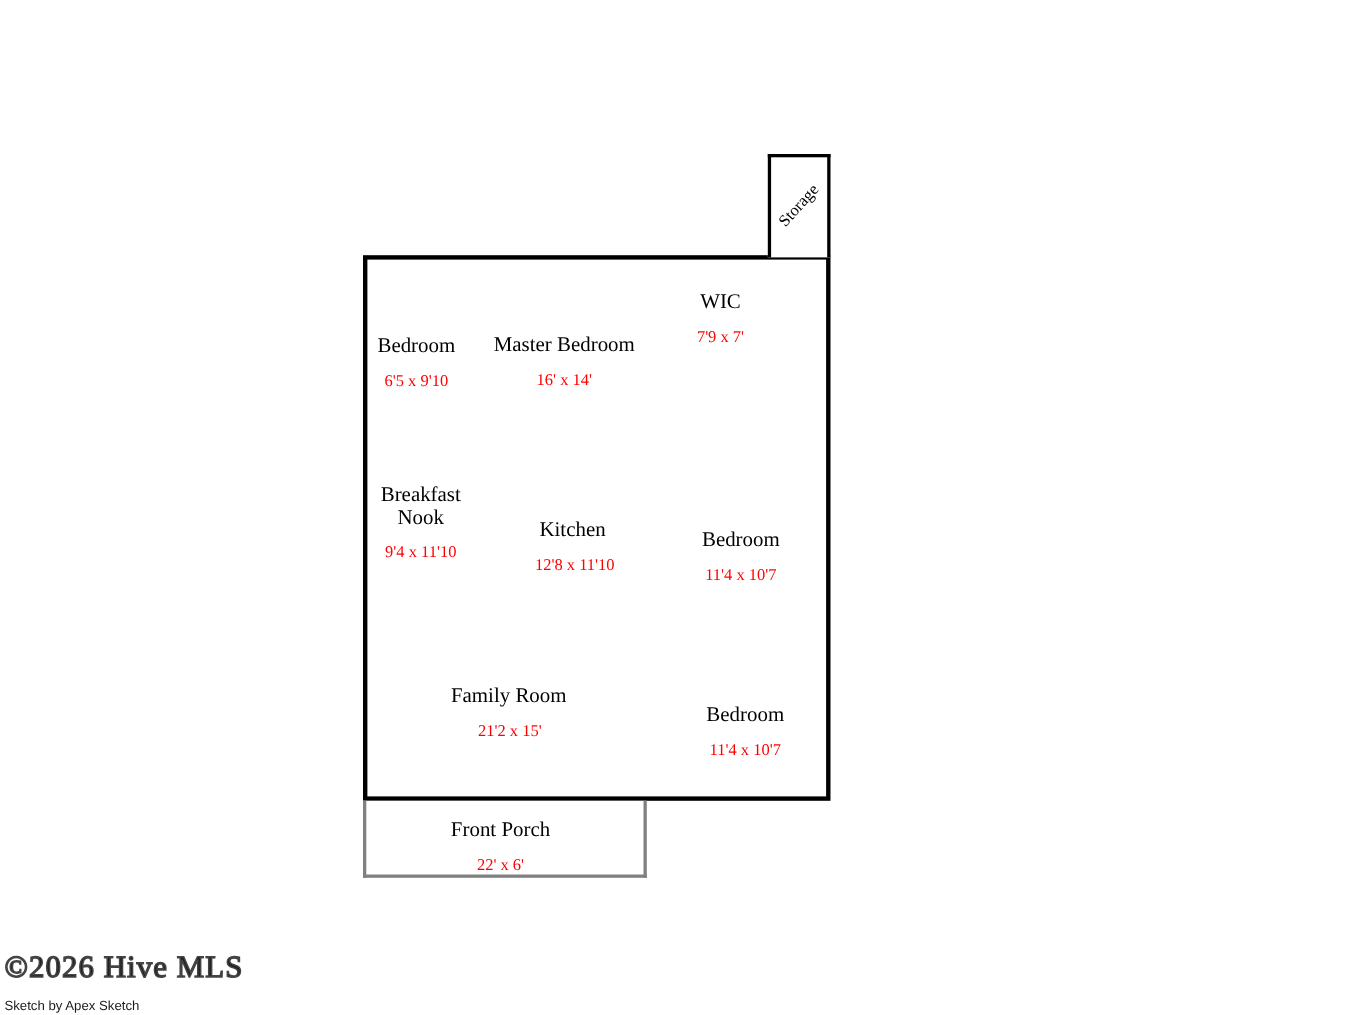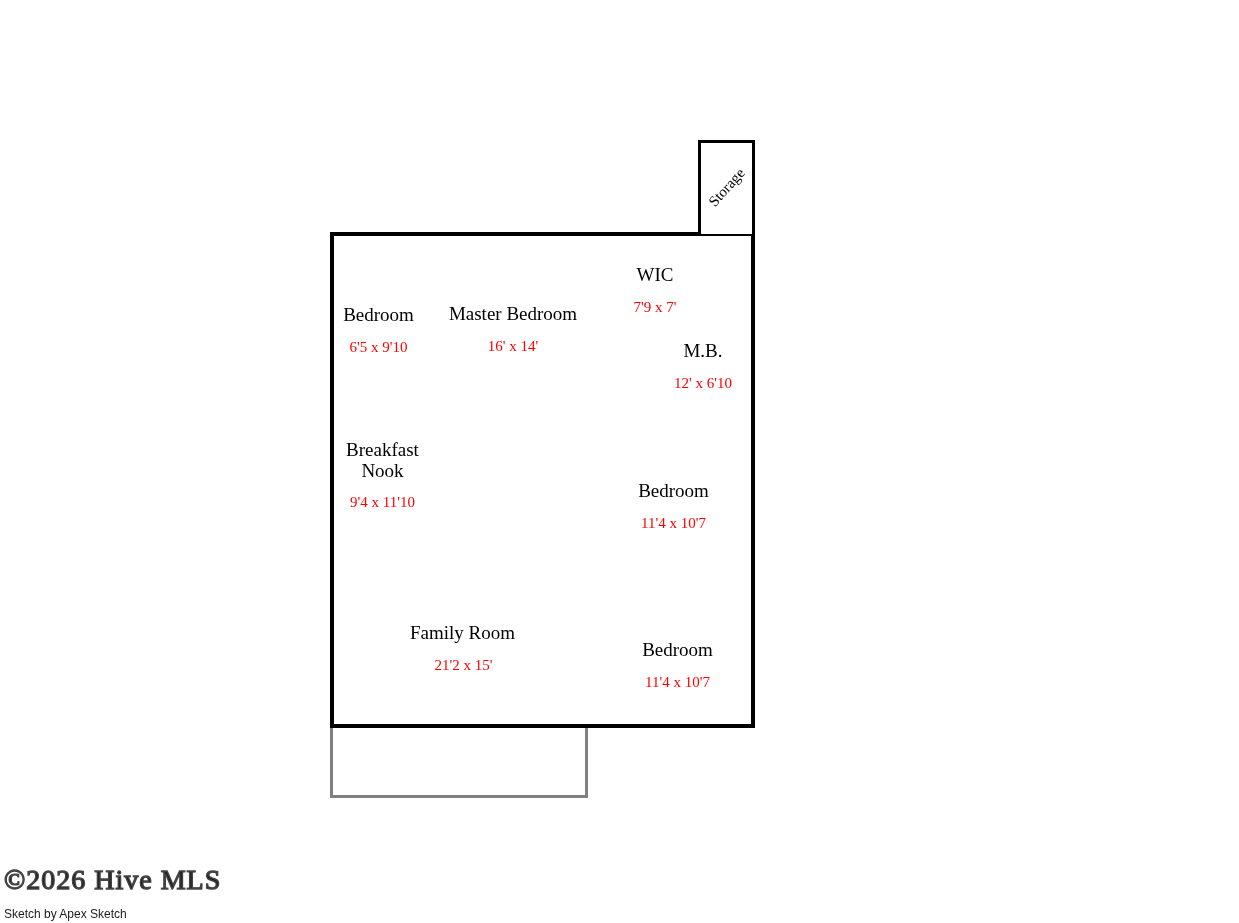--- a/index.html
+++ b/index.html
@@ -174,35 +174,35 @@
     <span class="room-dims">16' x 14'</span>
   </div>
 
   <div class="room-label" id="room-wic">
     <span class="room-name">
       <span class="name-line">WIC</span>
     </span>
     <span class="room-dims">7'9 x 7'</span>
   </div>
 
-  <div class="room-label" id="room-mb">
-    <span class="room-name">
-      <span class="name-line">M.B.</span>
-    </span>
-    <span class="room-dims">12' x 6'10</span>
-  </div>
 
   <div class="room-label" id="room-breakfast-nook">
     <span class="room-name">
       <span class="name-line">Breakfast</span>
       <span class="name-line">Nook</span>
     </span>
     <span class="room-dims">9'4 x 11'10</span>
   </div>
 
+  <div class="room-label" id="room-kitchen">
+    <span class="room-name">
+      <span class="name-line">Kitchen</span>
+    </span>
+    <span class="room-dims">12'8 x 11'10</span>
+  </div>
 
   <div class="room-label" id="room-bedroom-mid">
     <span class="room-name">
       <span class="name-line">Bedroom</span>
     </span>
     <span class="room-dims">11'4 x 10'7</span>
   </div>
 
   <div class="room-label" id="room-family-room">
     <span class="room-name">
@@ -211,18 +211,24 @@
     <span class="room-dims">21'2 x 15'</span>
   </div>
 
   <div class="room-label" id="room-bedroom-lower">
     <span class="room-name">
       <span class="name-line">Bedroom</span>
     </span>
     <span class="room-dims">11'4 x 10'7</span>
   </div>
 
+  <div class="room-label" id="room-front-porch">
+    <span class="room-name">
+      <span class="name-line">Front Porch</span>
+    </span>
+    <span class="room-dims">22' x 6'</span>
+  </div>
 
   <div id="mls-watermark">©2026 Hive MLS</div>
 
   <div id="sketch-credit">Sketch by Apex Sketch</div>
 
 </div>
 
 </body></html>

